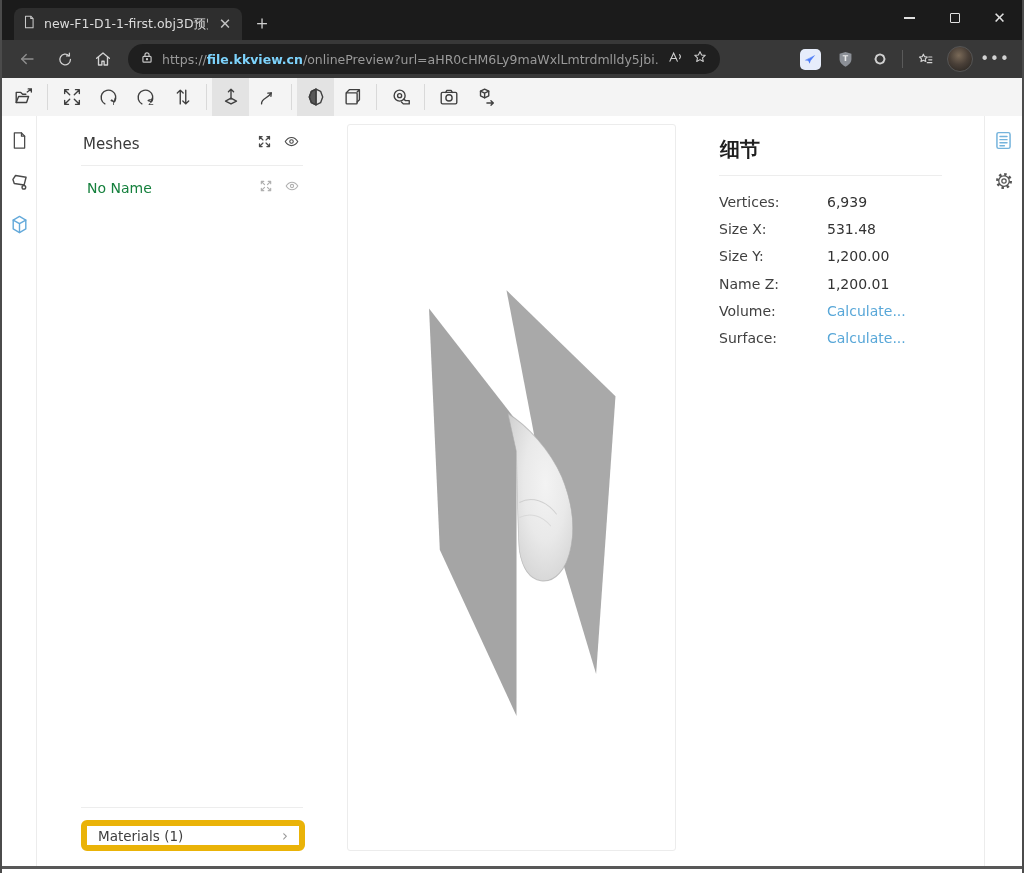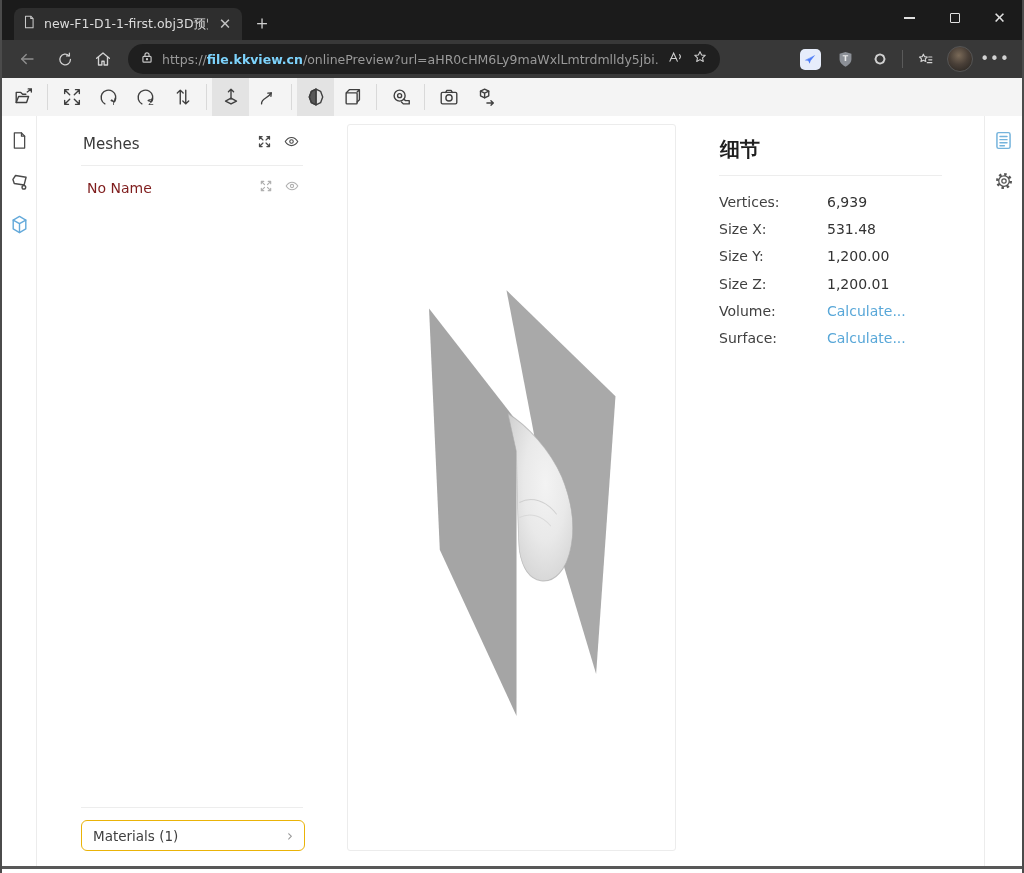--- a/index.html
+++ b/index.html
@@ -53,24 +53,24 @@
   .content { flex:1; display:flex; overflow:hidden;gap:32px; }
   .left-rail { width:35px; border-right:1px solid #ececec; display:flex; flex-direction:column;
     align-items:center; padding-top:14px; gap:17px; flex:0 0 auto; }
   .left-rail svg { fill:none; stroke-linecap:round; stroke-linejoin:round; }
 
   .meshes-panel { width:246px; display:flex; flex-direction:column; padding-bottom:15px; flex:0 0 auto; }
   .panel-header { padding:18px 14px 12px 14px; display:flex; align-items:center; gap:10px; }
   .panel-title { flex:1; font-size:15px; color:#3a3a3a; }
   .hr { height:1px; background:#ededed; margin:0 12px; }
   .mesh-row { padding:12px 14px 12px 18px; display:flex; align-items:center; gap:10px; }
-  .mesh-name { flex:1; font-size:14px; color:#7f1d1d; }
+  .mesh-name { flex:1; font-size:14px; color:#15803d; }
   .icon-dark { color:#4a4a4a; } .icon-muted { color:#b0b0b0; }
   .spacer { flex:1; }
-  .materials-btn { margin:12px 10px 0 12px; height:31px; border:1px solid #eab308; border-radius:6px;
+  .materials-btn { margin:12px 10px 0 12px; height:31px; border:6px solid #eab308; border-radius:6px;
     display:flex; align-items:center; padding:0 11px; }
   .materials-label { flex:1; font-size:13.5px; color:#3f3f3f; }
   .chevron { color:#999; font-size:15px; }
 
   .viewport { flex:1; margin:8px 0 15px 0; border:1px solid #ececec; border-radius:3px;
     background:#fff; overflow:hidden; }
   .viewport svg { width:100%; height:100%; display:block; }
 
   .details-panel { width:244px; padding:14px 0 0 11px; flex:0 0 auto; }
   .details-title { font-size:20px; font-weight:bold; color:#1f1f1f; padding:6px 0 12px 1px; }
@@ -389,21 +389,21 @@
           </div>
           <div class="detail-row">
             <span class="detail-label">Size X:</span>
             <span class="detail-value">531.48</span>
           </div>
           <div class="detail-row">
             <span class="detail-label">Size Y:</span>
             <span class="detail-value">1,200.00</span>
           </div>
           <div class="detail-row">
-            <span class="detail-label">Size Z:</span>
+            <span class="detail-label">Name Z:</span>
             <span class="detail-value">1,200.01</span>
           </div>
           <div class="detail-row">
             <span class="detail-label">Volume:</span>
             <span class="detail-value link">Calculate...</span>
           </div>
           <div class="detail-row">
             <span class="detail-label">Surface:</span>
             <span class="detail-value link">Calculate...</span>
           </div>

